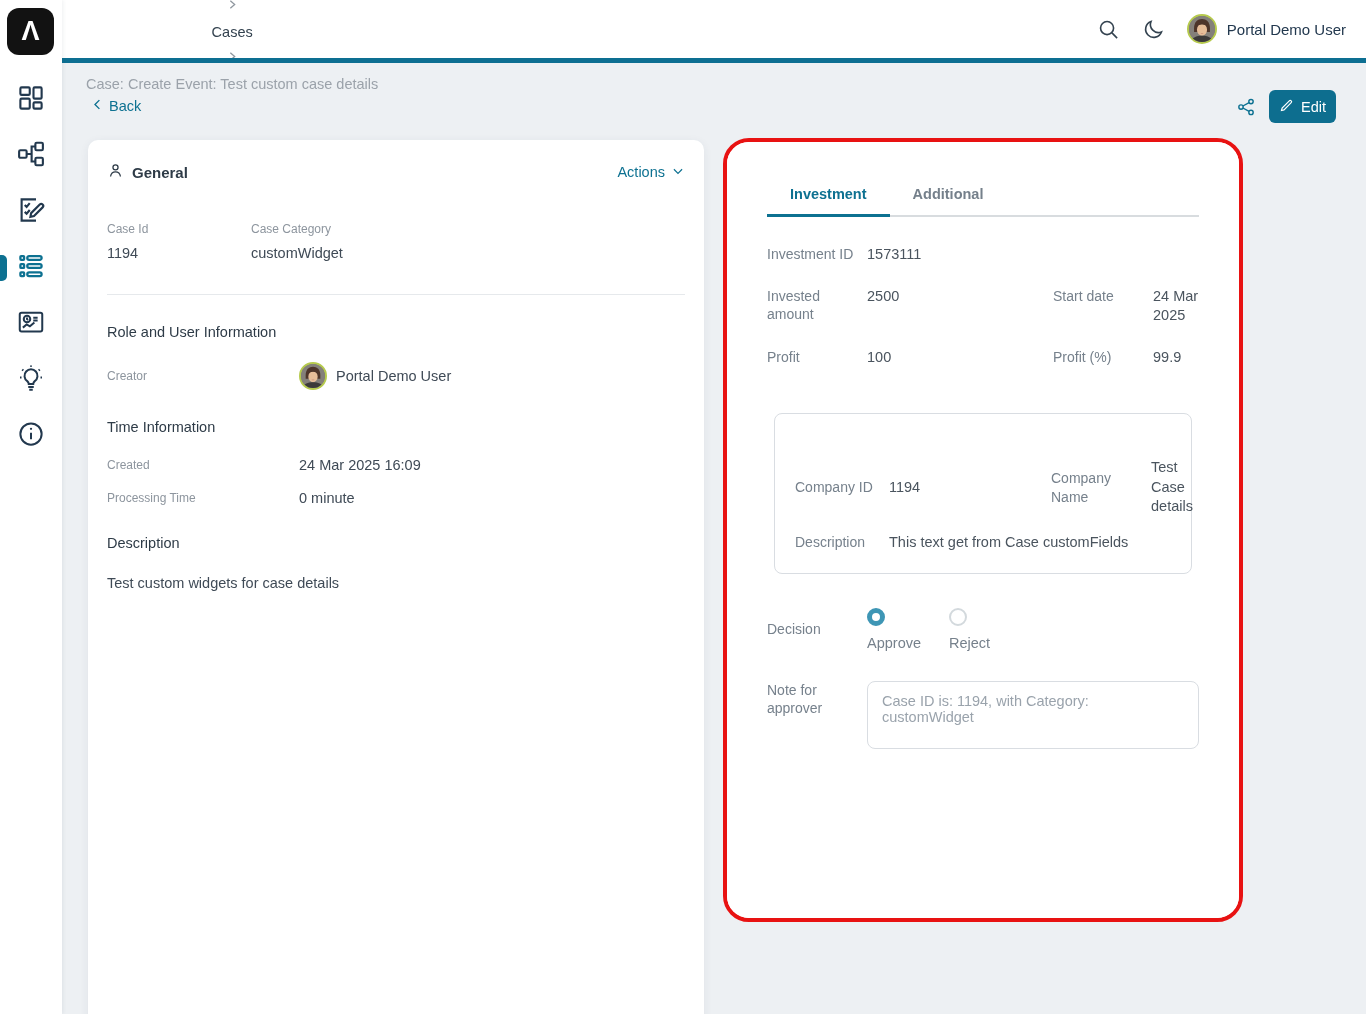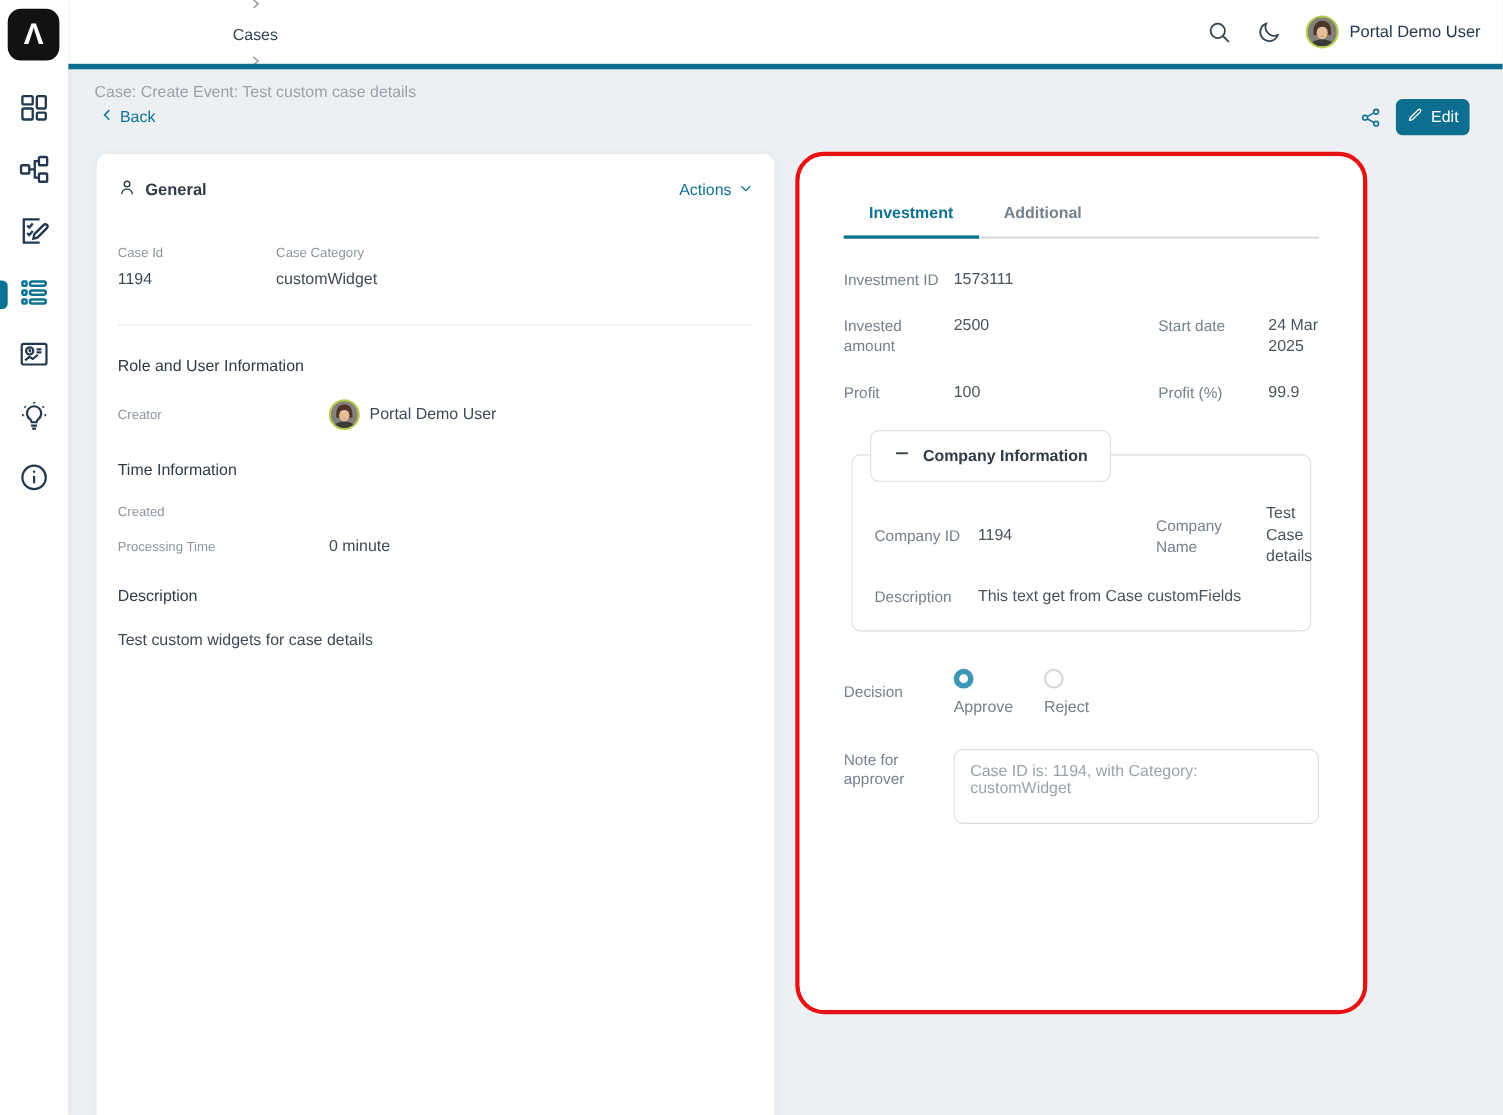--- a/index.html
+++ b/index.html
@@ -329,20 +329,21 @@
           <path d="M3 36c1.2-6 7-8.5 15-8.5S31.8 30 33 36z" fill="#3c3a39"></path>
         </svg>
       </span>
       <span>Portal Demo User</span>
     </div>
   </div>
 
   <div class="sec-heading">Time Information</div>
   <div class="kv-row">
     <div class="f-label">Created</div>
+    <div class="f-value" style="margin-top:0;">24 Mar 2025 16:09</div>
   </div>
   <div class="kv-row" style="margin-top:17px;">
     <div class="f-label">Processing Time</div>
     <div class="f-value" style="margin-top:0;">0 minute</div>
   </div>
 
   <div class="sec-heading">Description</div>
   <div class="desc-text">Test custom widgets for case details</div>
 </div>
 
@@ -365,28 +366,20 @@
       <div class="d-label">Start date</div>
       <div class="d-value">24 Mar 2025</div>
 
       <div class="d-label">Profit</div>
       <div class="d-value">100</div>
       <div class="d-label">Profit (%)</div>
       <div class="d-value">99.9</div>
     </div>
 
     <div class="fieldset">
-      <div class="legend">
-        <span>
-          <svg width="16" height="16" viewBox="0 0 24 24" fill="none" stroke="#3c4852" stroke-width="2.6">
-              <line x1="4" y1="12" x2="20" y2="12"></line>
-            </svg>
-        </span>
-        <span class="legend-text">Company Information</span>
-      </div>
       <div class="fs-grid">
         <div class="d-label">Company ID</div>
         <div class="d-value">1194</div>
         <div class="d-label">Company Name</div>
         <div class="d-value">Test Case details</div>
 
         <div class="d-label">Description</div>
         <div class="d-value fs-desc">This text get from Case customFields</div>
       </div>
     </div>

